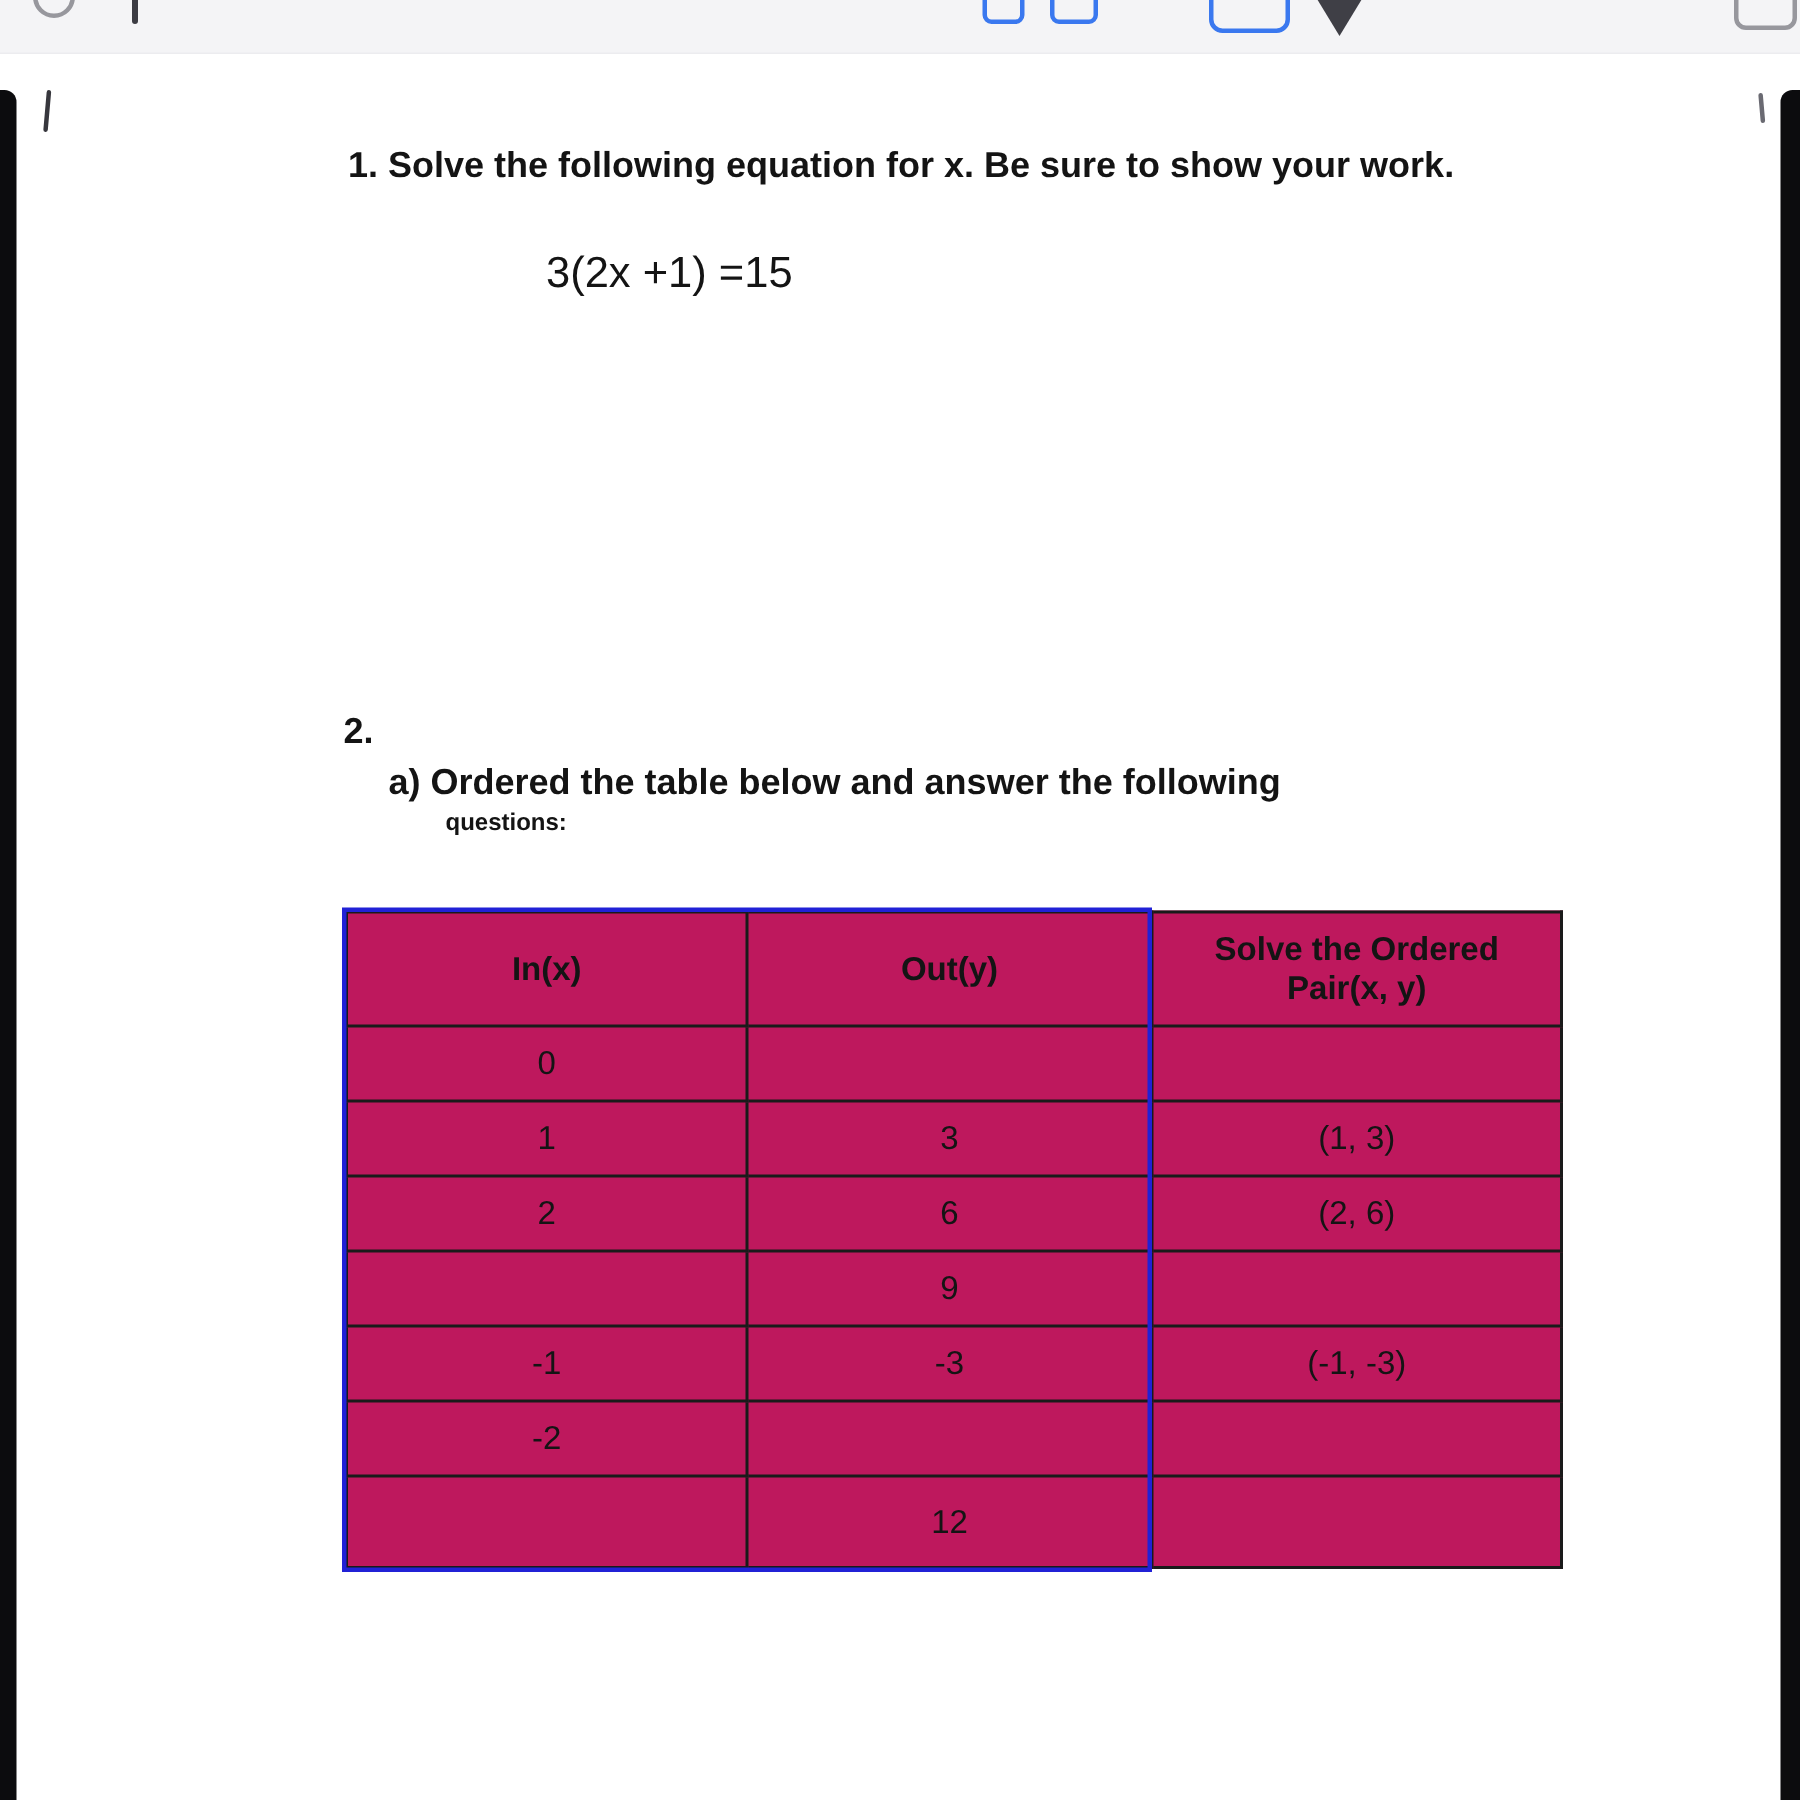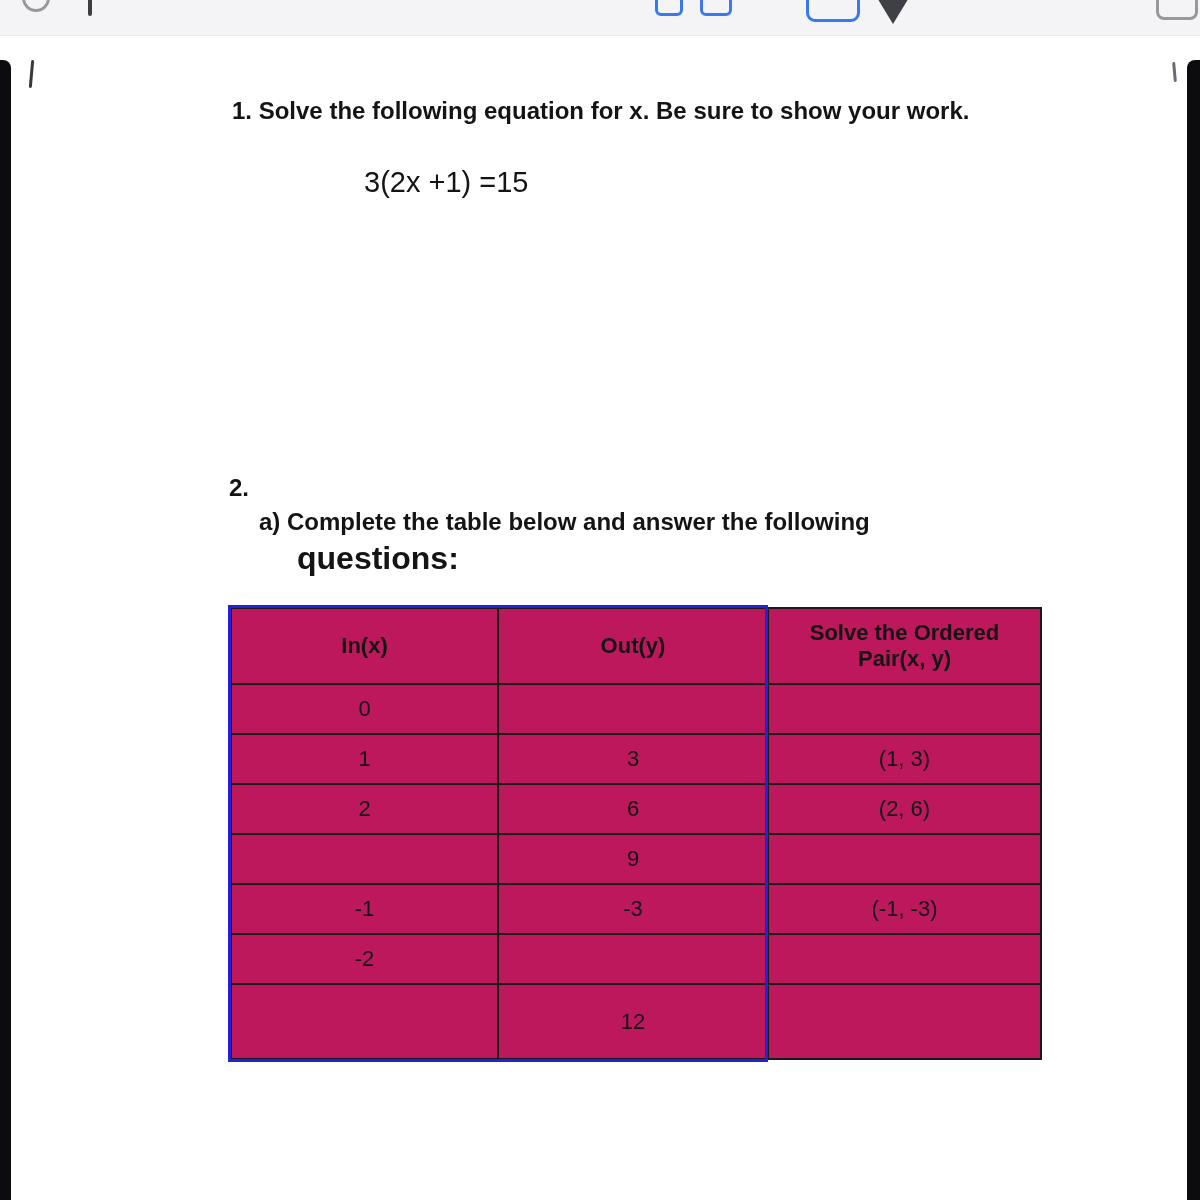--- a/index.html
+++ b/index.html
@@ -64,42 +64,42 @@
   .curl-b { right:24px; top:62px; height:20px; background:#6a6a72; transform:rotate(-5deg); }
 
   
   .page { position:absolute; left:0; top:36px; right:0; bottom:0; background:#ffffff; }
   .abs { position:absolute; white-space:nowrap; }
 
   .q1-prompt   { left:232px; top:61px;  font-size:24px; font-weight:bold; }
   .q1-equation { left:364px; top:130px; font-size:29px; }
   .q2-number   { left:229px; top:438px; font-size:24px; font-weight:bold; }
   .q2-a1       { left:259px; top:472px; font-size:24px; font-weight:bold; }
-  .q2-a2       { left:297px; top:504px; font-size:32px; font-weight:bold; }
+  .q2-a2       { left:297px; top:504px; font-size:16px; font-weight:bold; }
 
   
   .table-wrap { position:absolute; left:230px; top:571px; width:810px; }
   .q-table {
     border-collapse:collapse; table-layout:fixed; width:810px;
     background:#be185d;
   }
   .q-table col.c1 { width:267px; }
   .q-table col.c2 { width:270px; }
   .q-table col.c3 { width:273px; }
   .q-table th, .q-table td {
     border:2px solid #1a1a1a;
     text-align:center; vertical-align:middle;
     color:#141414;
   }
   .q-table th {
     height:76px; font-size:22px; font-weight:bold;
     line-height:26px; padding:0 14px;
   }
   .q-table td { height:50px; font-size:22px; }
-  .q-table tbody tr:last-child td { height:75px; }
+  .q-table tbody tr:last-child td { height:61px; }
 
   .blue-frame {
     position:absolute; left:-2px; top:-2px;
     width:540px; height:calc(100% + 4px);
     border:3px solid #2121d6;
     pointer-events:none;
   }
 </style>
 </head>
 <body>
@@ -120,21 +120,21 @@
 <div class="curl curl-b"></div>
 
 <main class="page">
 
   <h1 class="abs q1-prompt">1. Solve the following equation for x. Be sure to show your work.</h1>
 
   <div class="abs q1-equation">3(2x +1) =15</div>
 
   <div class="abs q2-number">2.</div>
 
-  <div class="abs q2-a1">a) Complete the table below and answer the following</div>
+  <div class="abs q2-a1">a) Ordered the table below and answer the following</div>
 
   <div class="abs q2-a2">questions:</div>
 
   <div class="table-wrap">
     <table class="q-table">
       <colgroup>
           <col class="c1">
           <col class="c2">
           <col class="c3">
         </colgroup>

